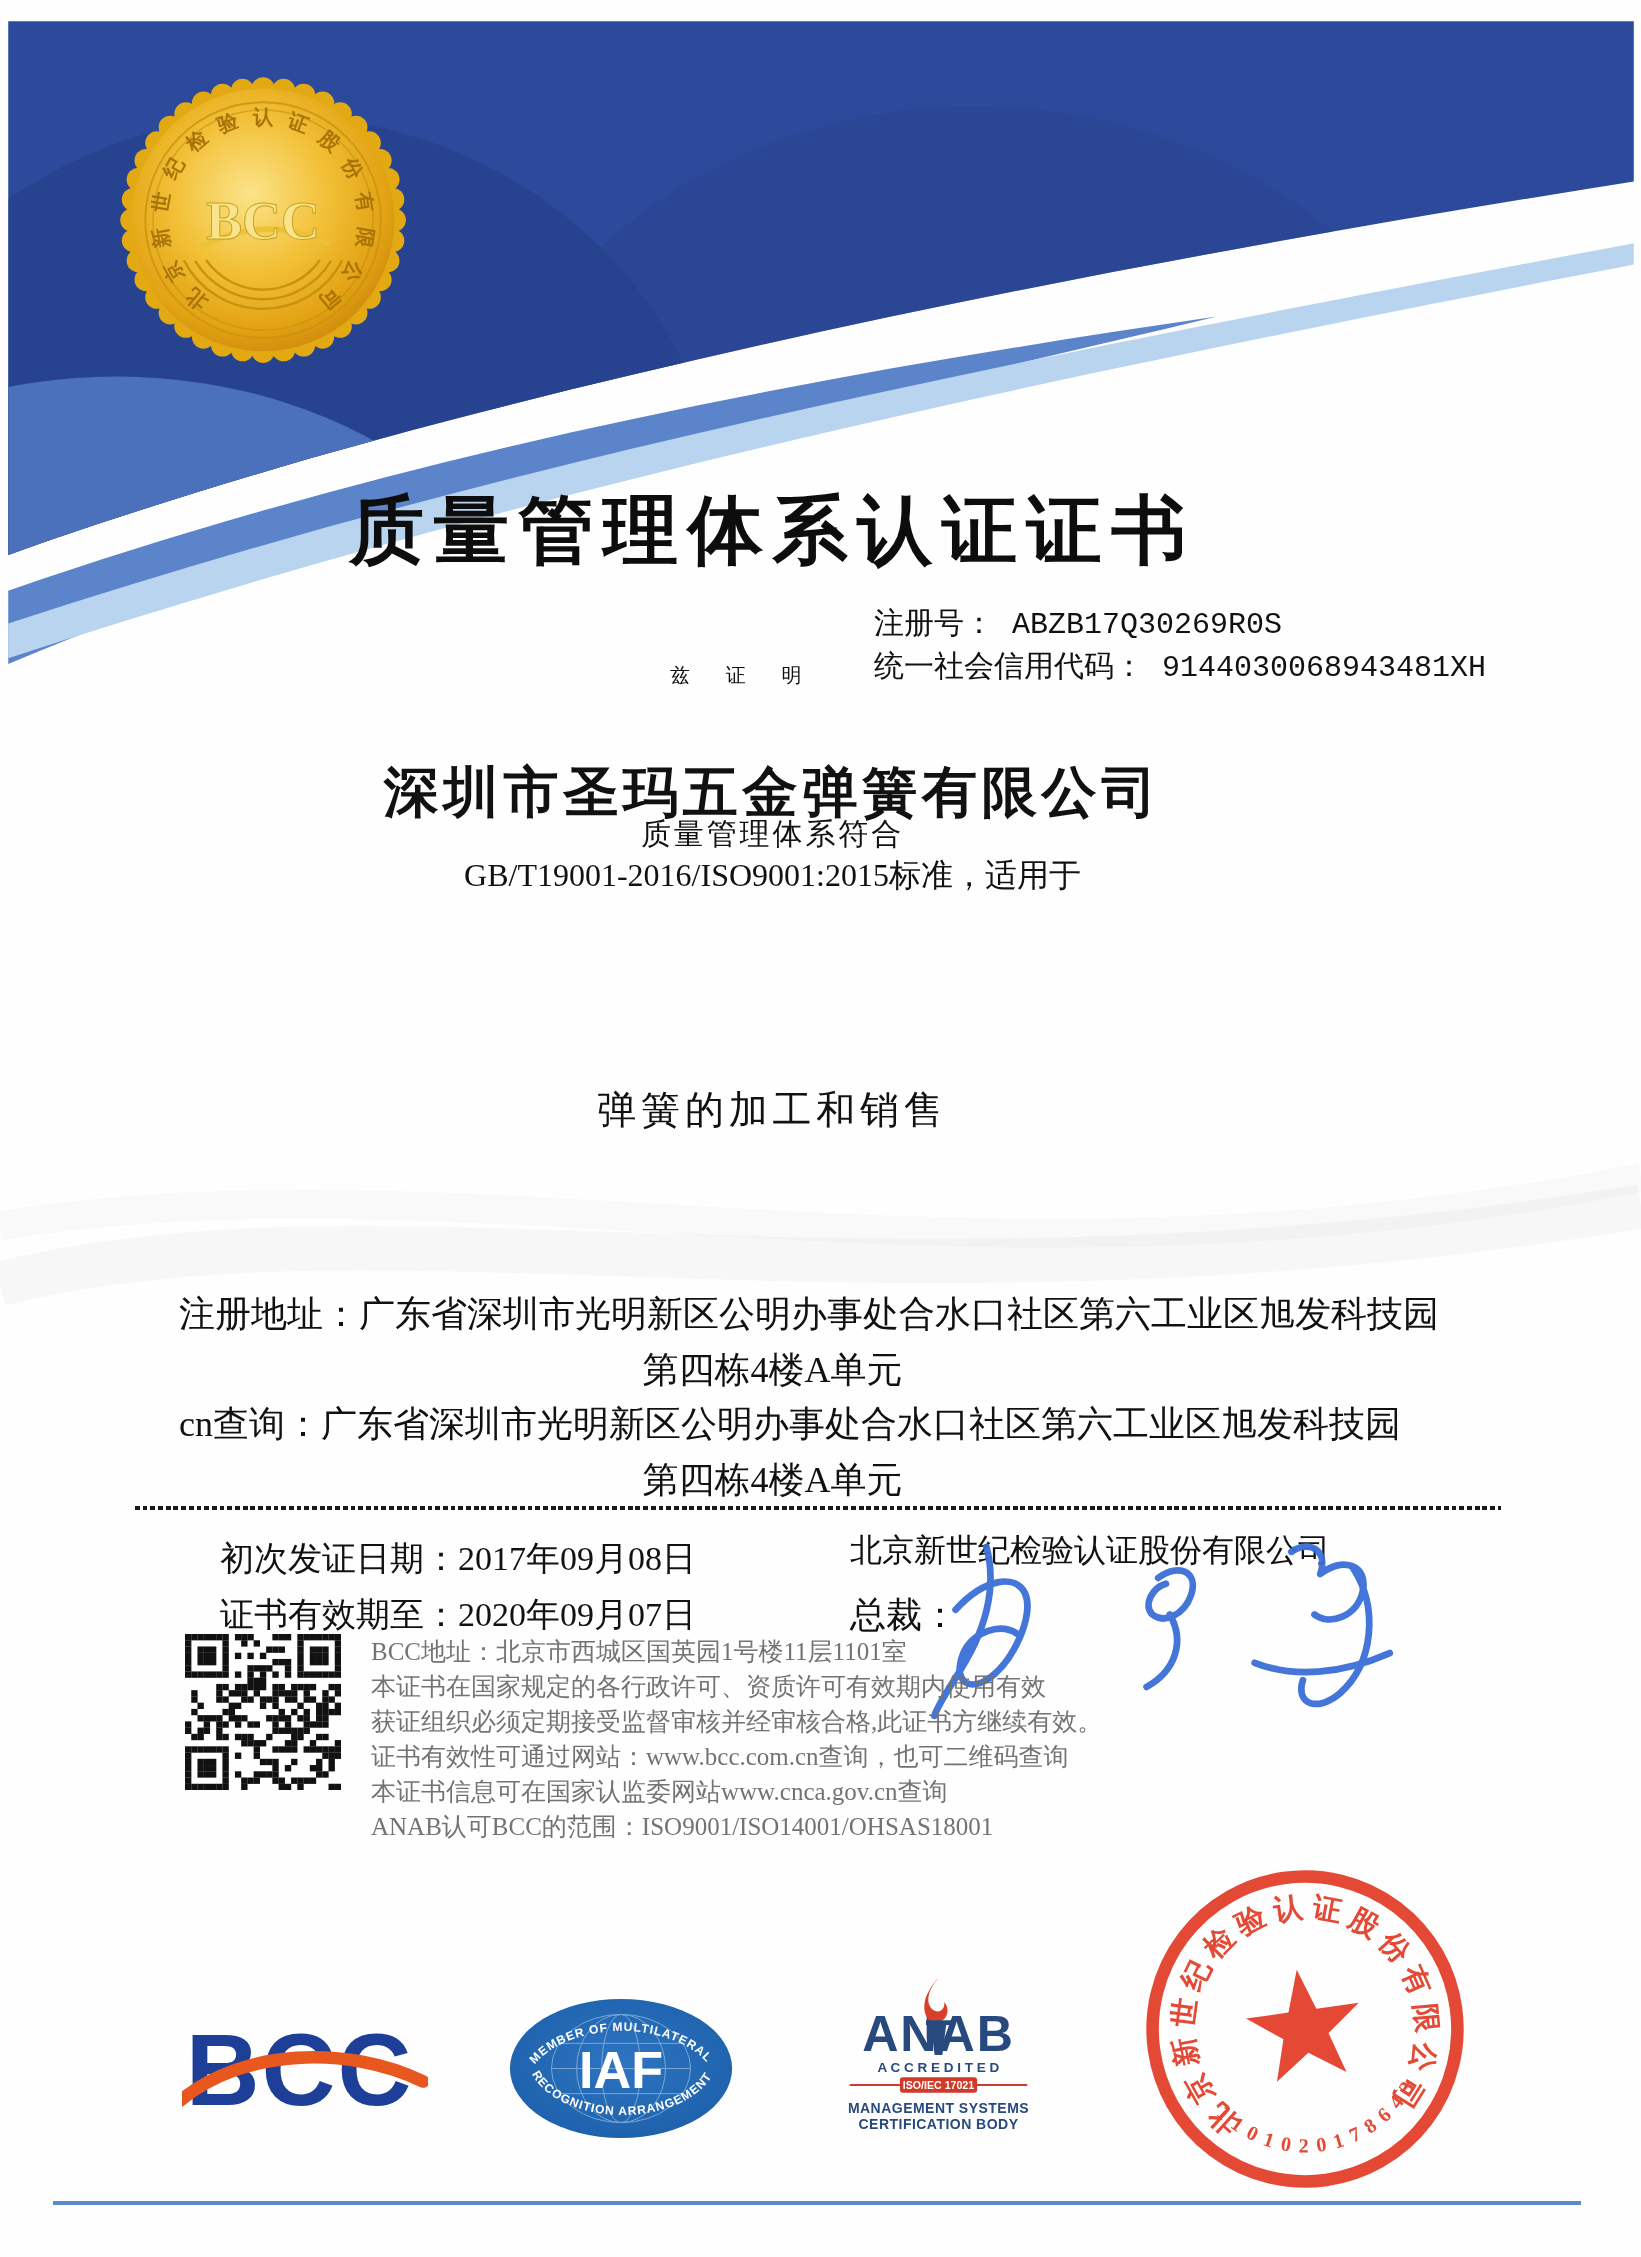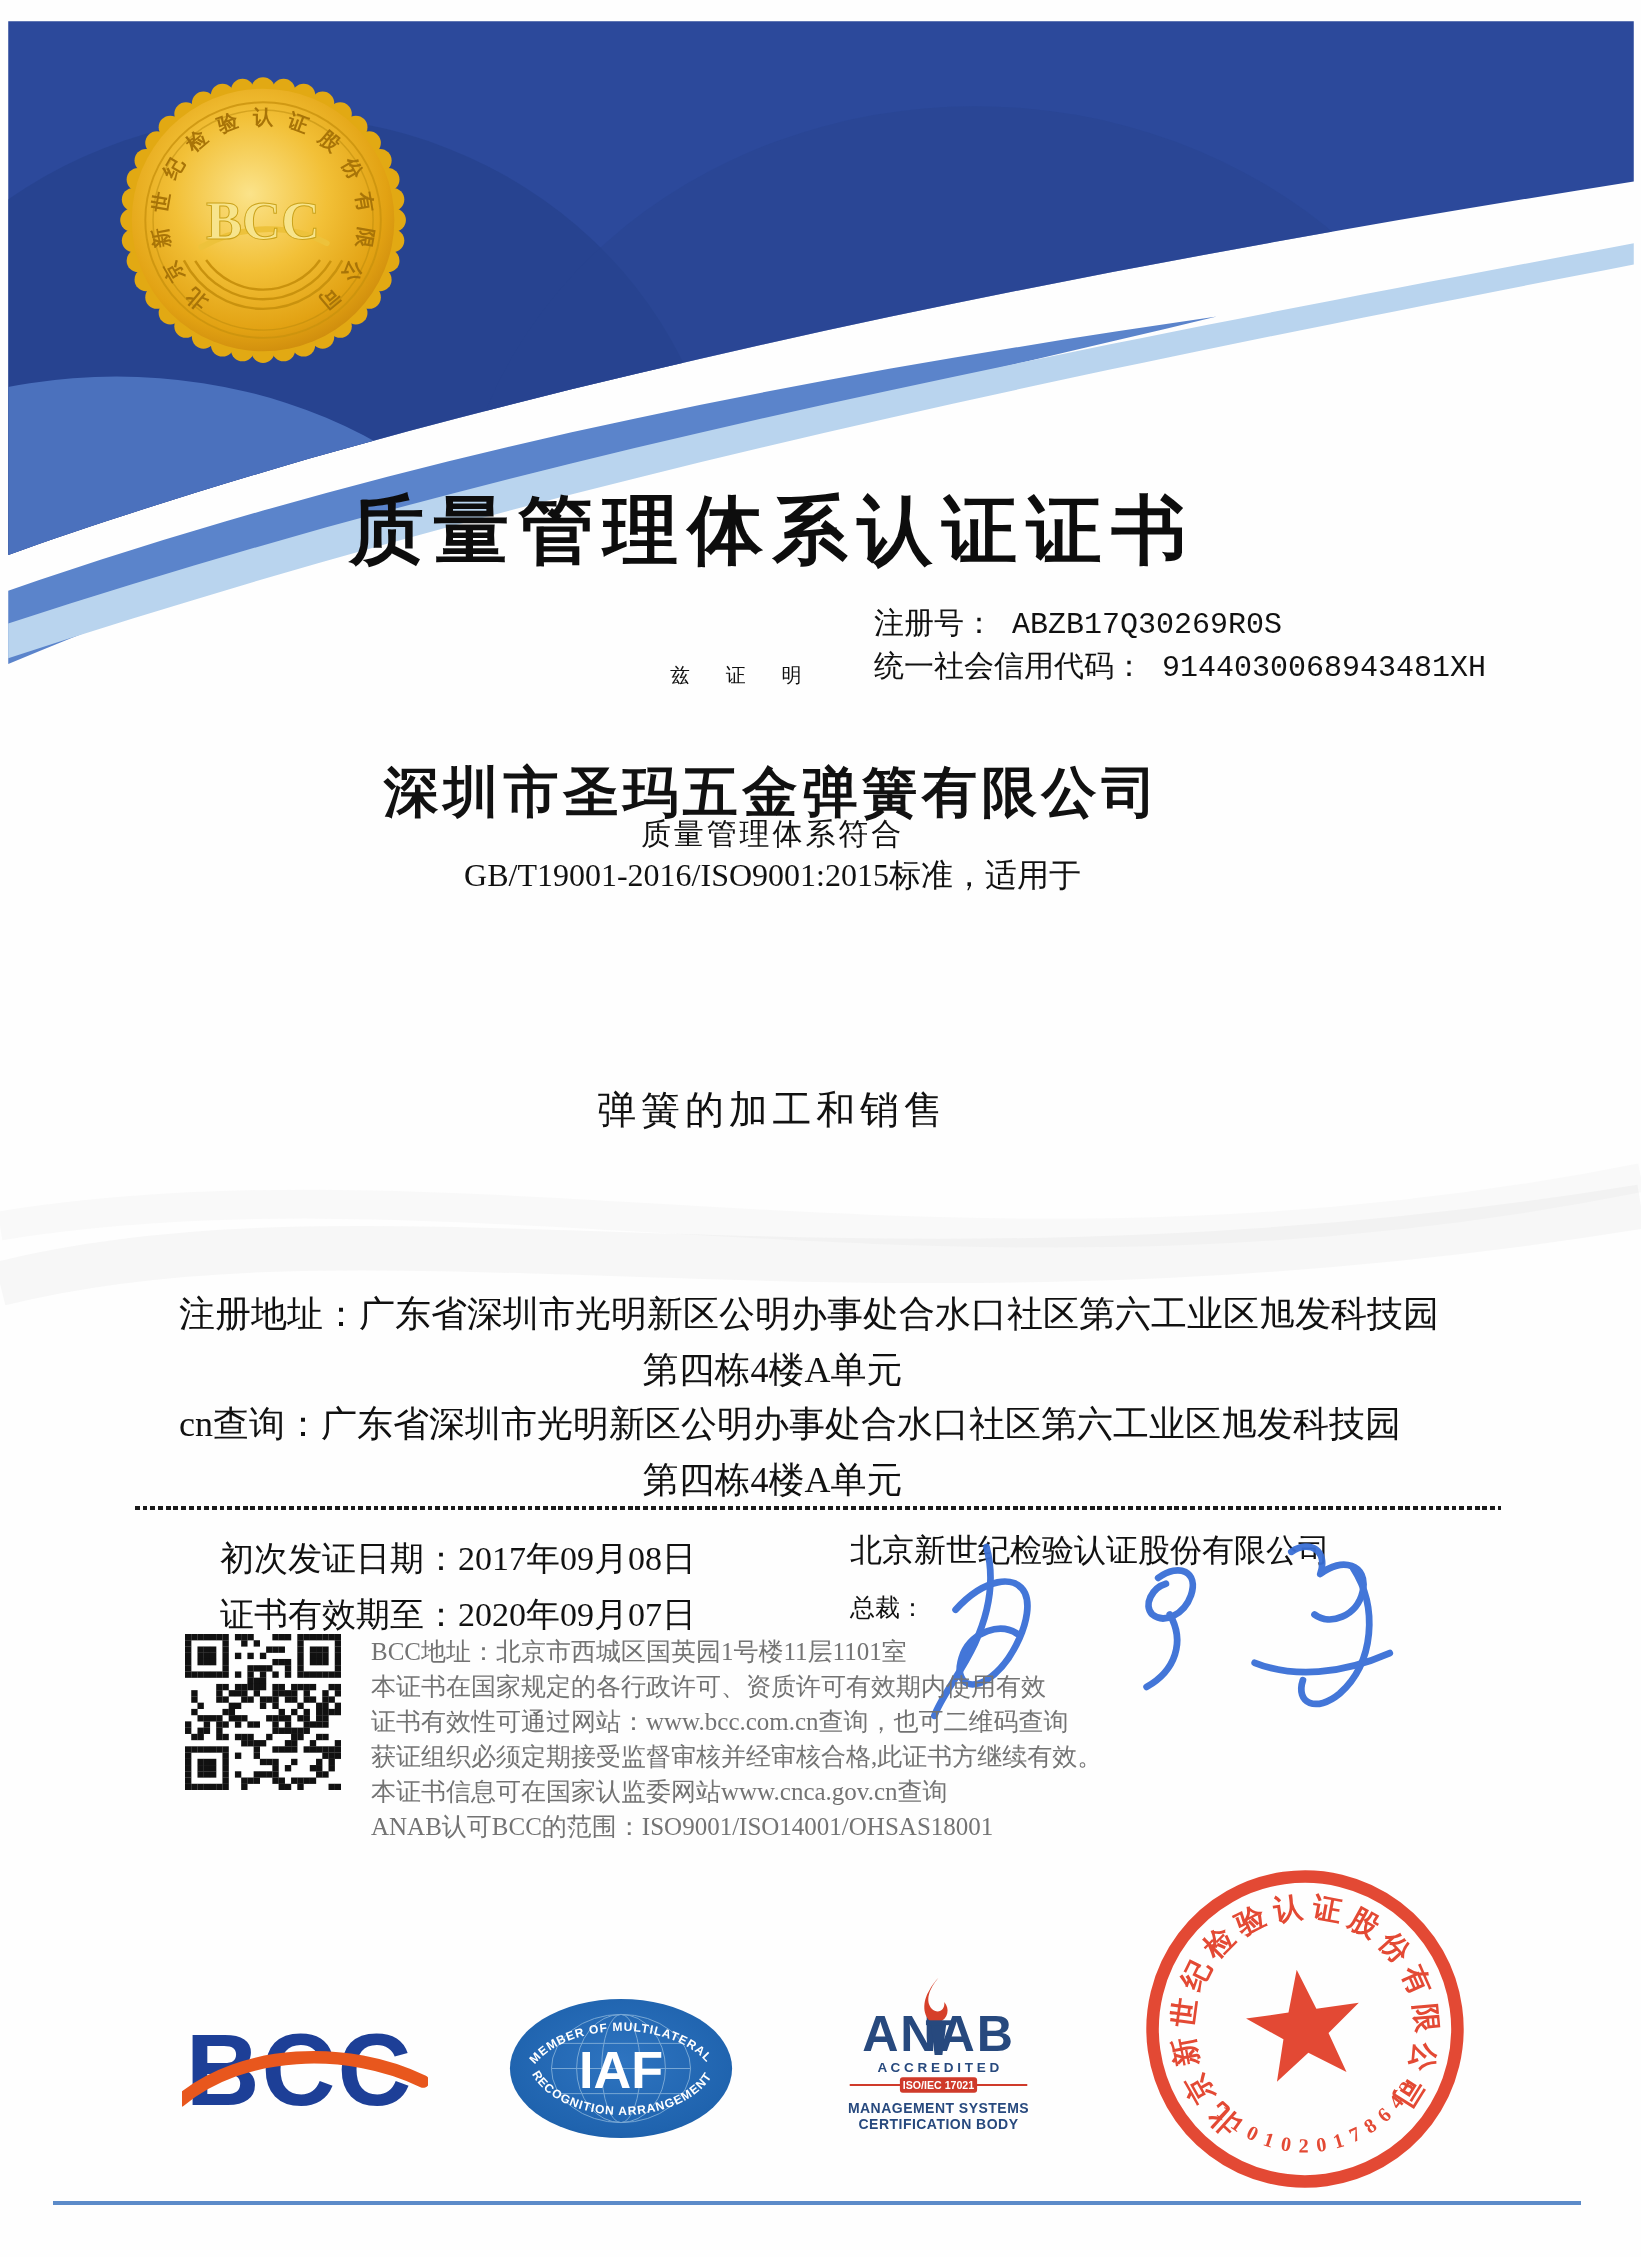--- a/index.html
+++ b/index.html
@@ -16,21 +16,21 @@
   .scope{top:1083px;font-size:39px;letter-spacing:4.8px;}
   .addr{font-size:36px;white-space:nowrap;}
   .a1{left:179px;top:1290px;}
   .a2{top:1346px;}
   .a3{left:179px;top:1400px;}
   .a4{top:1456px;}
   .dotline{left:135px;top:1506px;width:1366px;height:3.9px;
      background:repeating-linear-gradient(90deg,#1a1a1a 0 4.8px,transparent 4.8px 7.7px);}
   .dates{left:220px;top:1531px;font-size:34px;line-height:56px;white-space:nowrap;}
   .issuer{left:850px;top:1529px;font-size:32px;white-space:nowrap;}
-  .president{left:850px;top:1591px;font-size:25px;}
+  .president{left:850px;top:1591px;font-size:36px;}
   .fineprint{left:371px;top:1634px;font-size:25px;line-height:35px;white-space:nowrap;color:#737373;}
   .footline{left:53px;top:2201px;width:1528px;height:3.9px;background:#5c8bc9;}
   svg text{font-family:"Liberation Serif","DejaVu Serif",serif;}
   .sans text{font-family:"Liberation Sans","DejaVu Sans",sans-serif;}
 </style>
 </head>
 <body>
 
 <div class="page">
 
@@ -481,22 +481,22 @@
         <rect x="16" y="24" width="1.02" height="1.02"></rect>
         <rect x="18" y="24" width="1.02" height="1.02"></rect>
         <rect x="23" y="24" width="1.02" height="1.02"></rect>
         <rect x="24" y="24" width="1.02" height="1.02"></rect>
       </g>
   </svg>
 
   <div class="abs fineprint">
     <div>BCC地址：北京市西城区国英园1号楼11层1101室</div>
     <div>本证书在国家规定的各行政许可、资质许可有效期内使用有效</div>
+    <div>获证组织必须定期接受监督审核并经审核合格,此证书方继续有效。</div>
     <div>证书有效性可通过网站：www.bcc.com.cn查询，也可二维码查询</div>
-    <div>获证组织必须定期接受监督审核并经审核合格,此证书方继续有效。</div>
     <div>本证书信息可在国家认监委网站www.cnca.gov.cn查询</div>
     <div>ANAB认可BCC的范围：ISO9001/ISO14001/OHSAS18001</div>
   </div>
 
   <svg class="abs sans" style="left:182px;top:2010px;width:246px;height:116px" viewBox="0 0 255 120">
     <text x="4" y="98" font-size="106" font-weight="bold" fill="#1d3f97" letter-spacing="2">BCC</text>
     <path d="M-2,94 C62,40 172,36 250,74" fill="none" stroke="#e8571d" stroke-width="13" stroke-linecap="round"></path>
   </svg>
 
   <svg class="abs sans" style="left:508px;top:1997px;width:227px;height:143px" viewBox="0 0 235 148">

